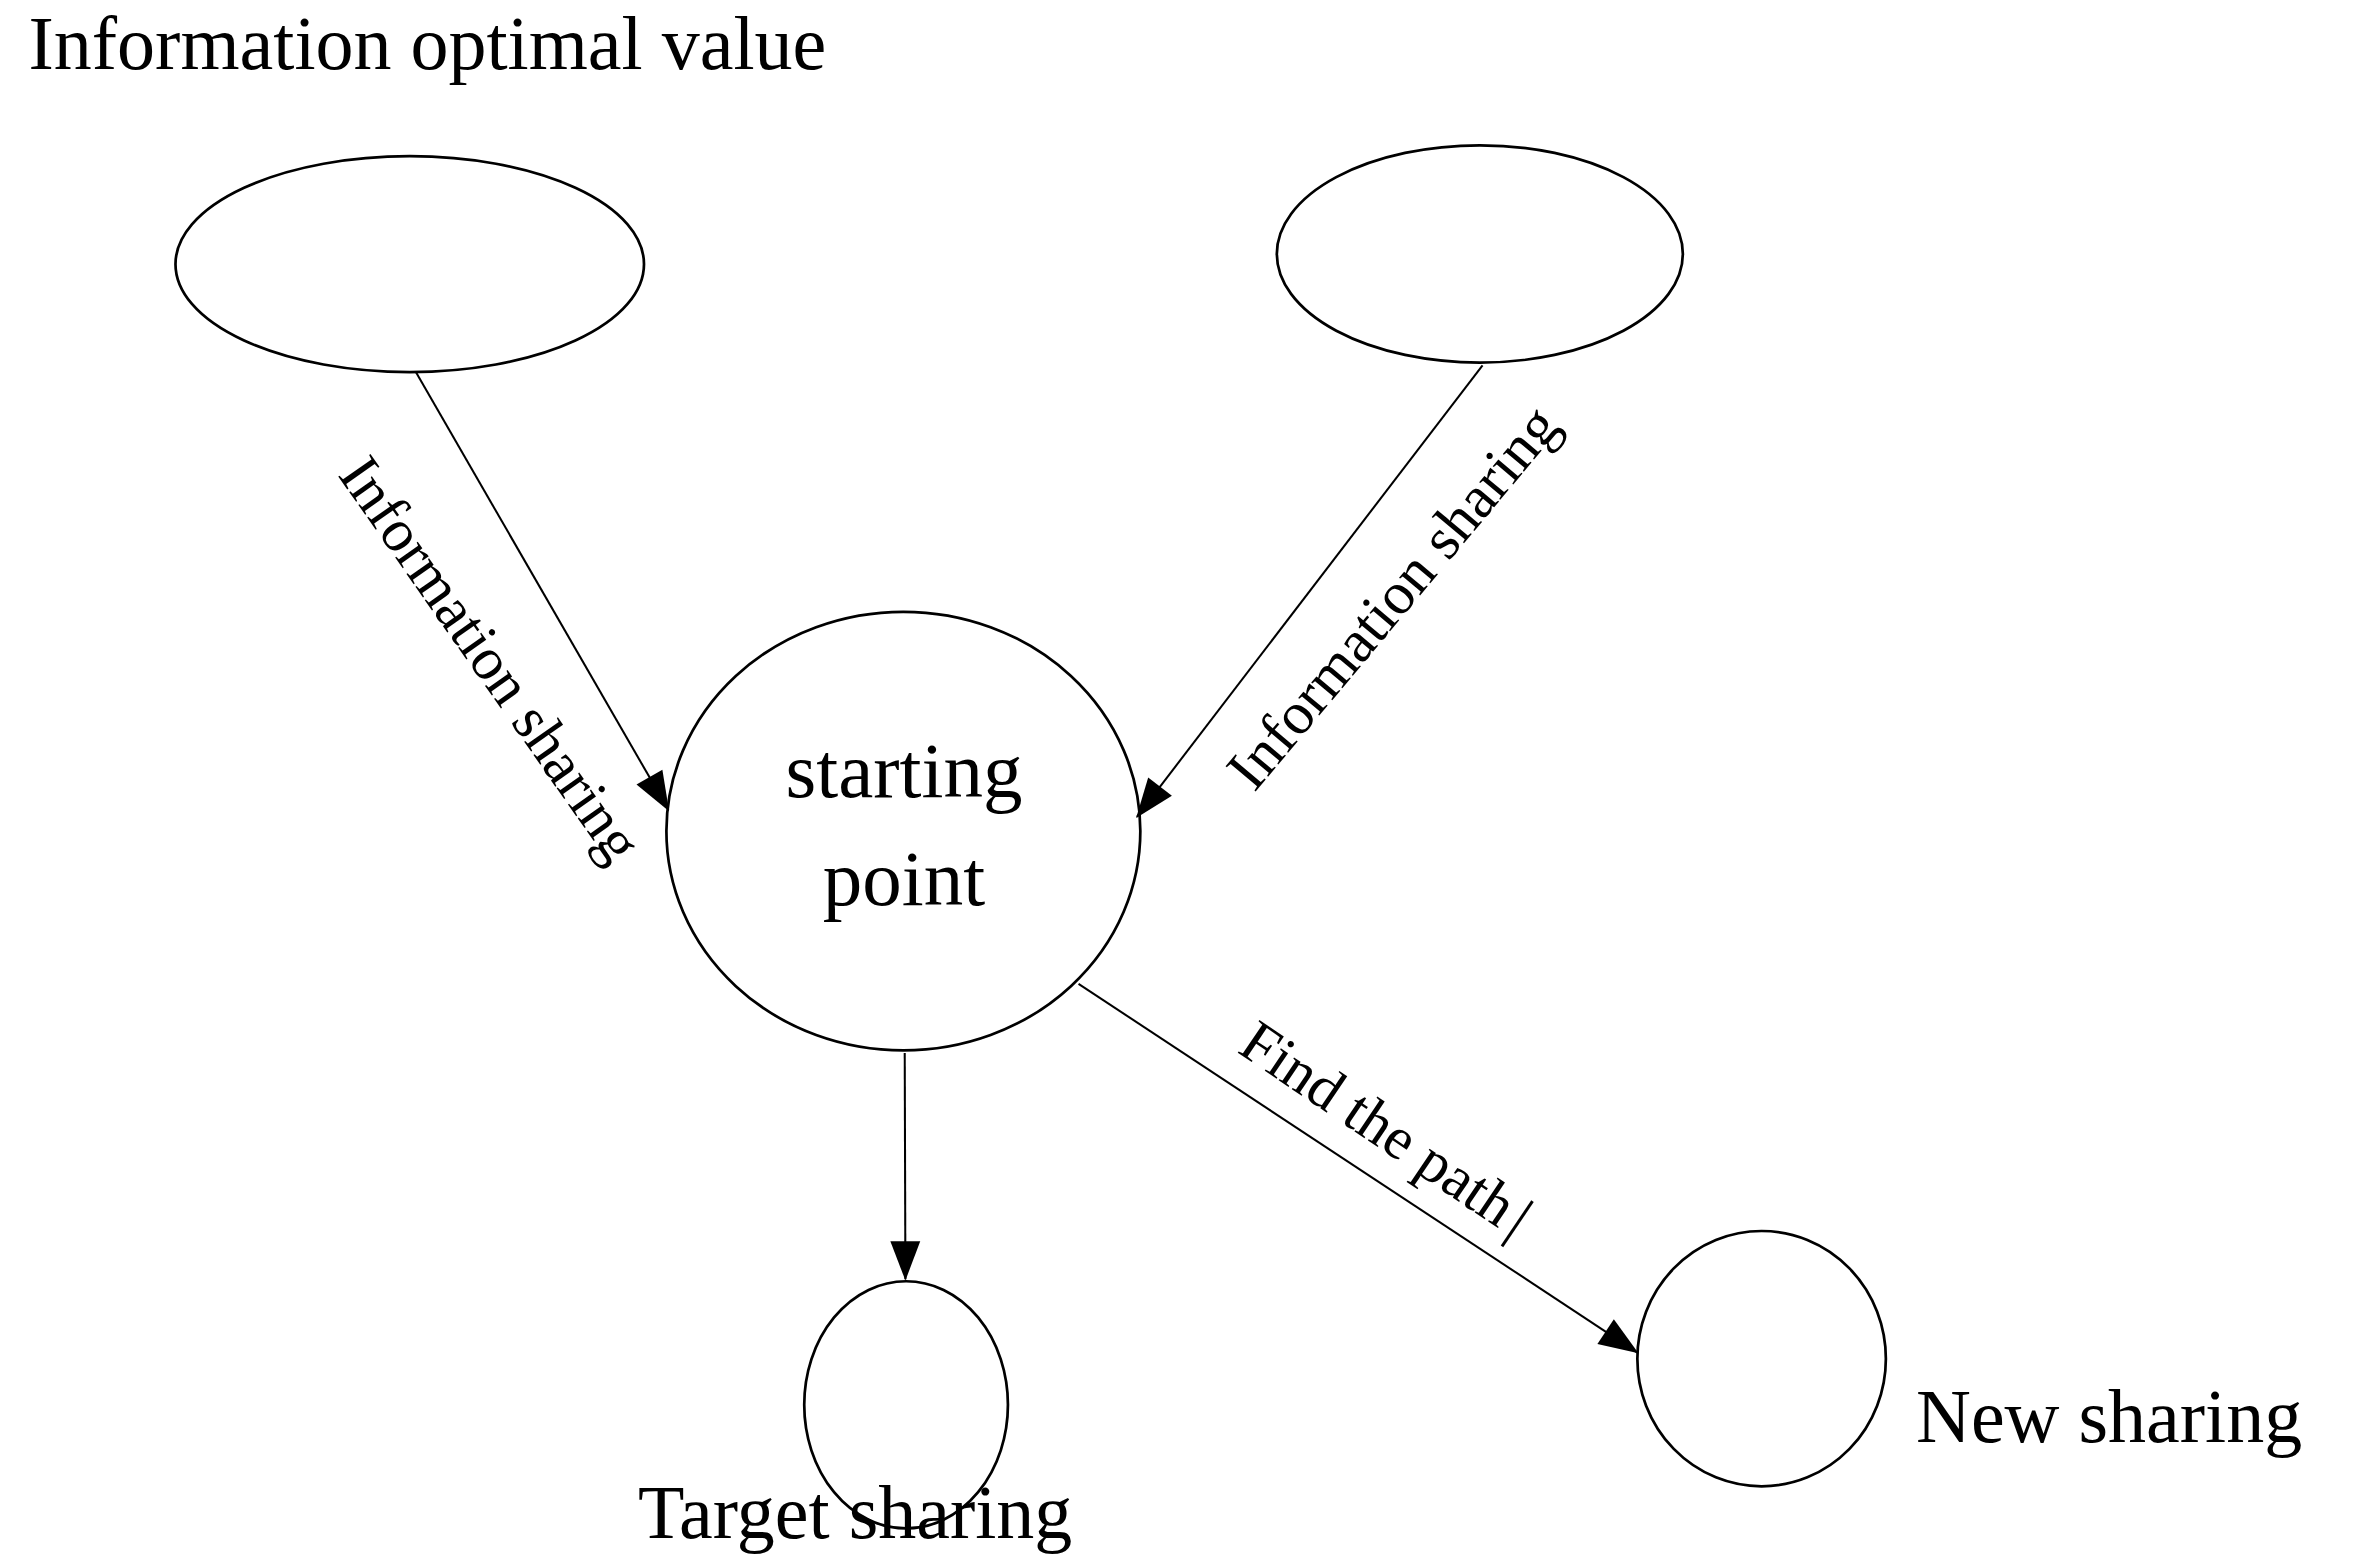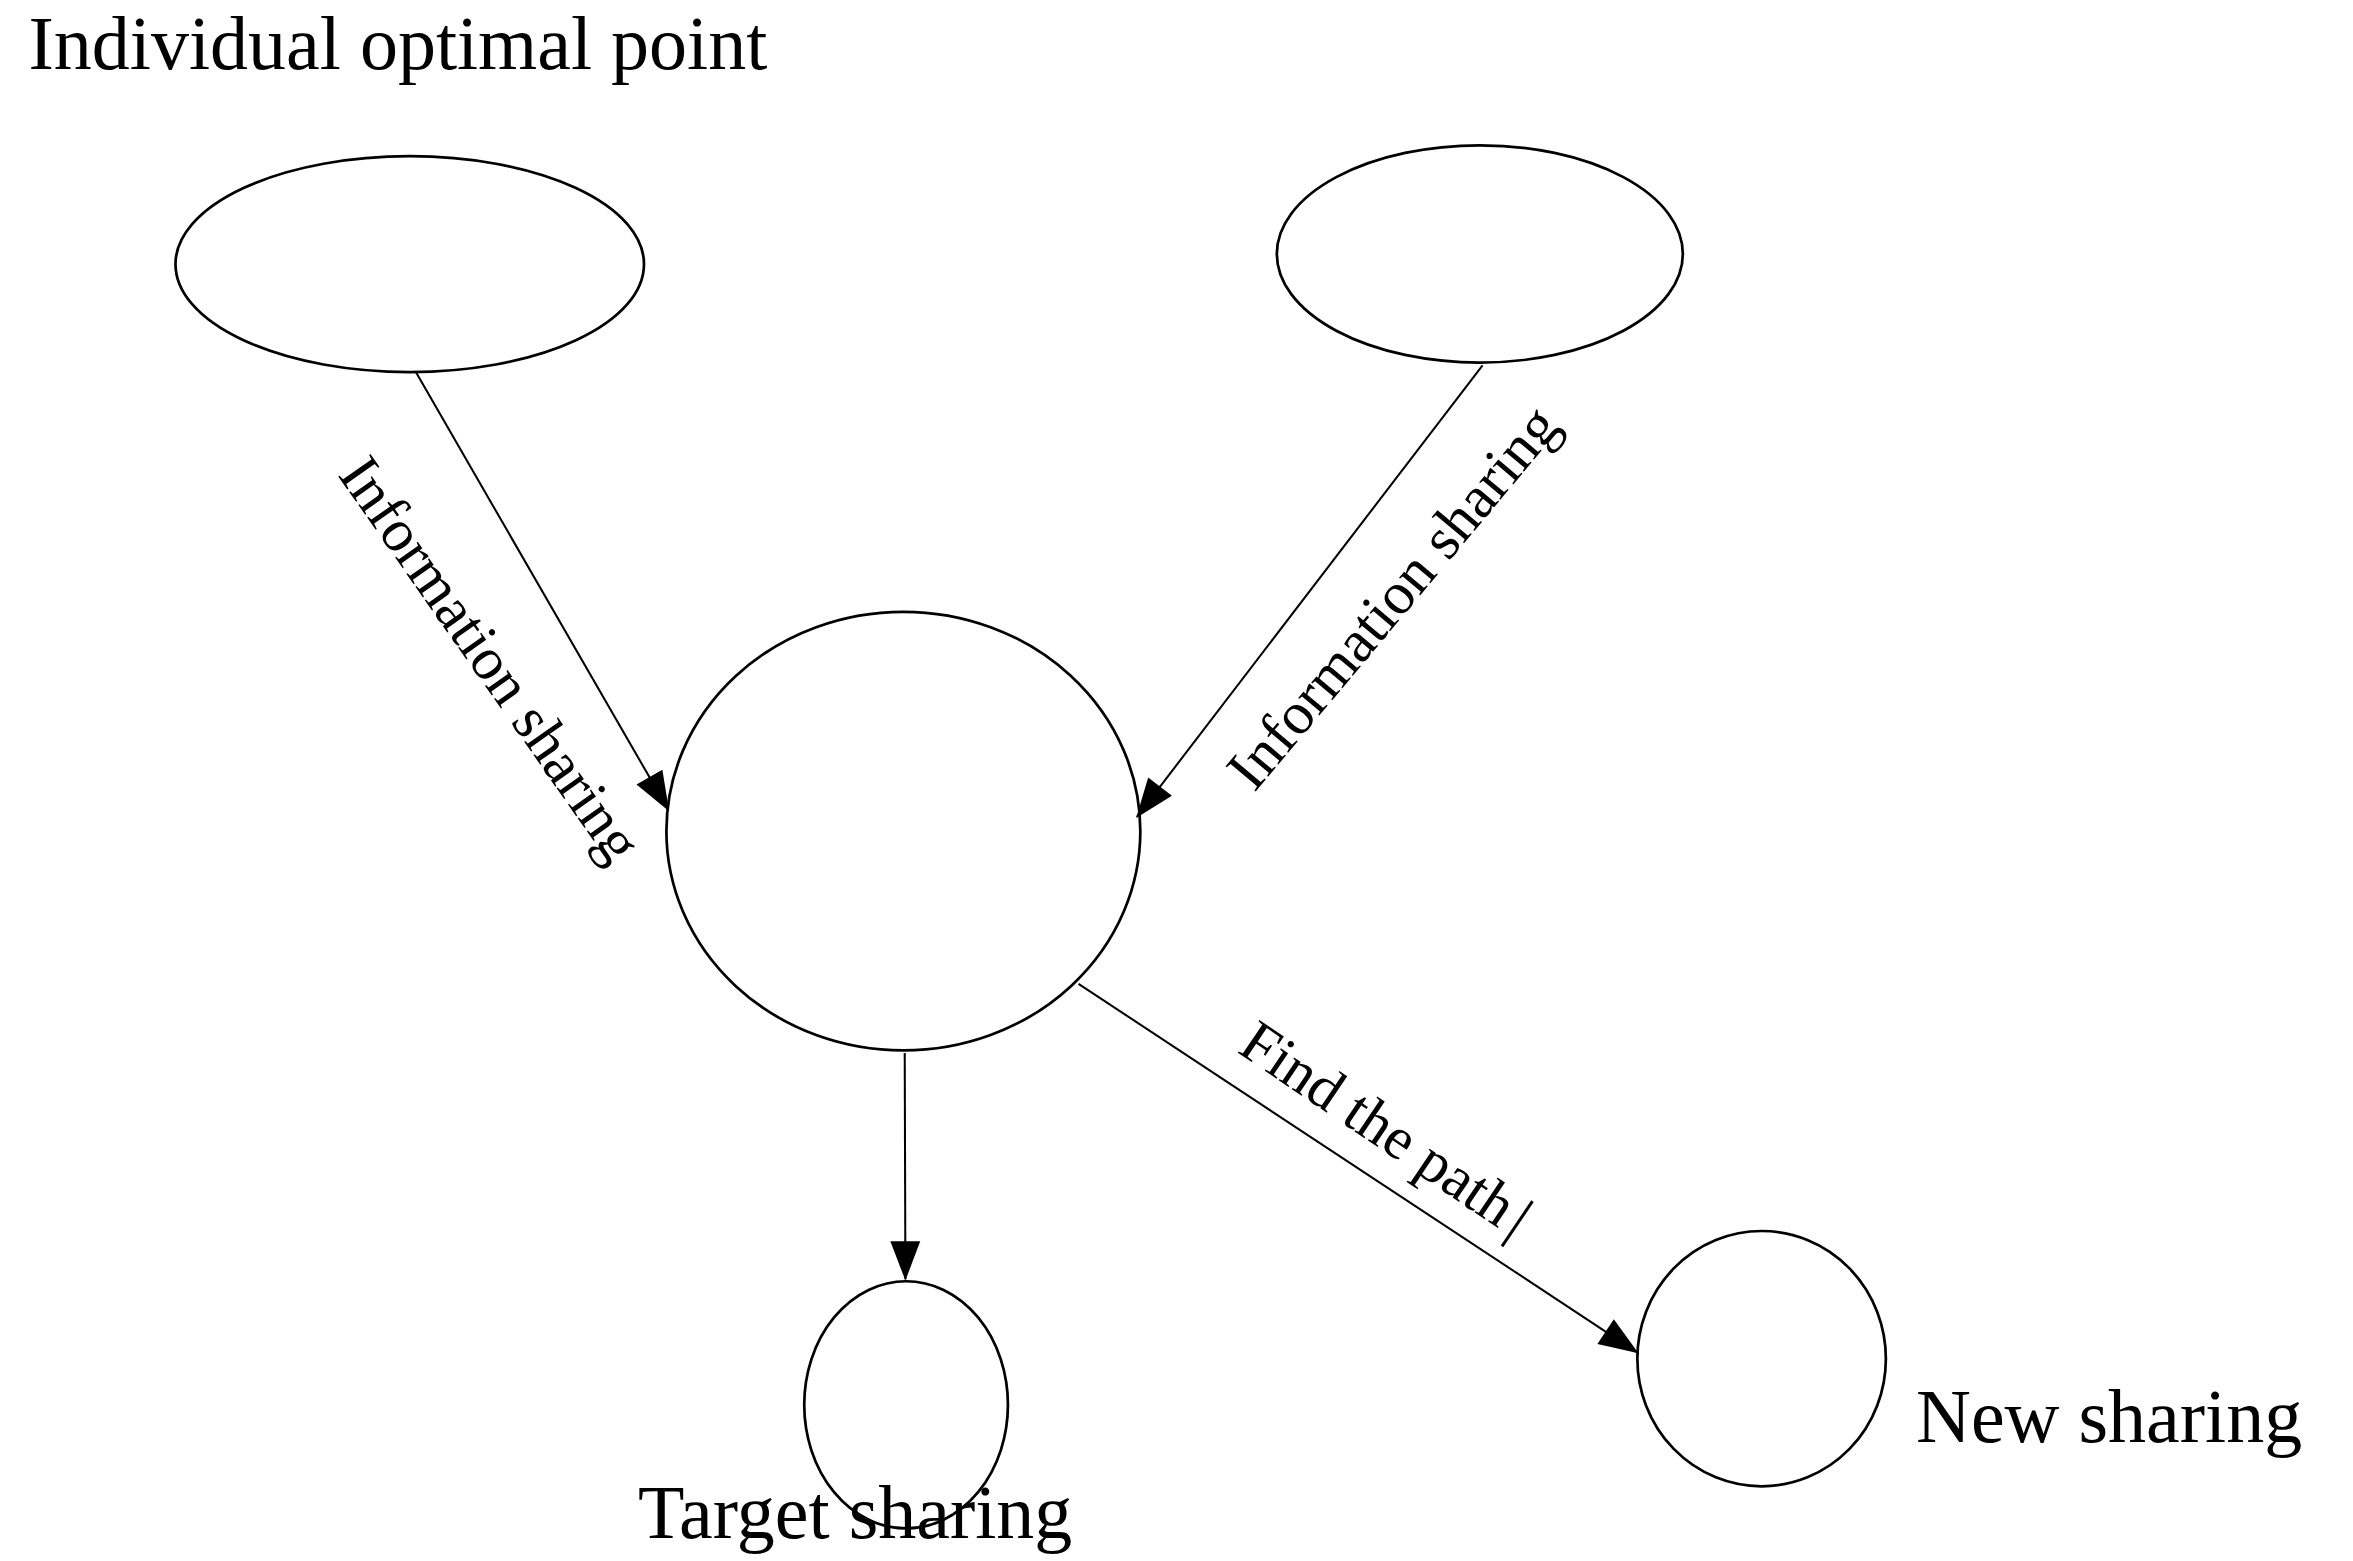--- a/index.html
+++ b/index.html
@@ -79,23 +79,24 @@
     <ellipse cx="1330" cy="1224" rx="349" ry="323"></ellipse>
     <ellipse cx="1334" cy="2069" rx="150" ry="182"></ellipse>
     <ellipse cx="2594" cy="2001" rx="183" ry="188"></ellipse>
 
     <line x1="612" y1="548" x2="984" y2="1193" marker-end="url(#arrowhead)"></line>
     <line x1="2183" y1="538" x2="1674" y2="1203" marker-end="url(#arrowhead)"></line>
     <line x1="1332" y1="1551" x2="1333" y2="1884" marker-end="url(#arrowhead)"></line>
     <line x1="1588" y1="1449" x2="2411" y2="1992" marker-end="url(#arrowhead)"></line>
   </svg>
 
-  <div class="label node-title pos-title-individual">Individual optimal point</div>
+  <div class="label node-title pos-title-individual">Information optimal value</div>
 
 
+  <div class="center-label">starting point</div>
 
   <div class="label node-title pos-label-target">Target sharing</div>
 
   <div class="label node-title pos-label-new">New sharing</div>
 
   <div class="edge-label pos-edge-left">Information sharing</div>
 
   <div class="edge-label pos-edge-right">Information sharing</div>
 
   <div class="edge-label pos-edge-find">

